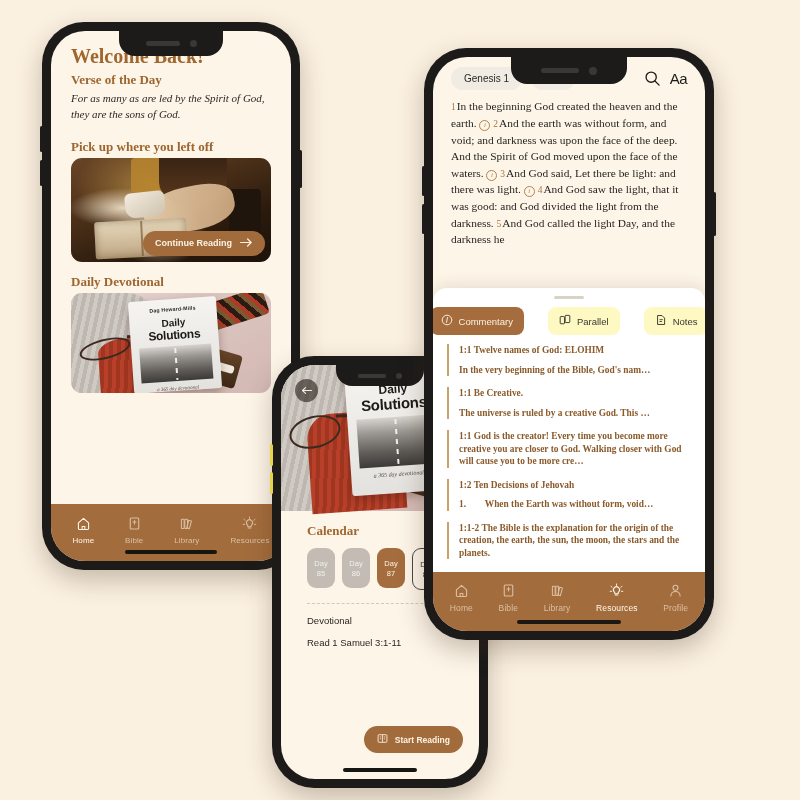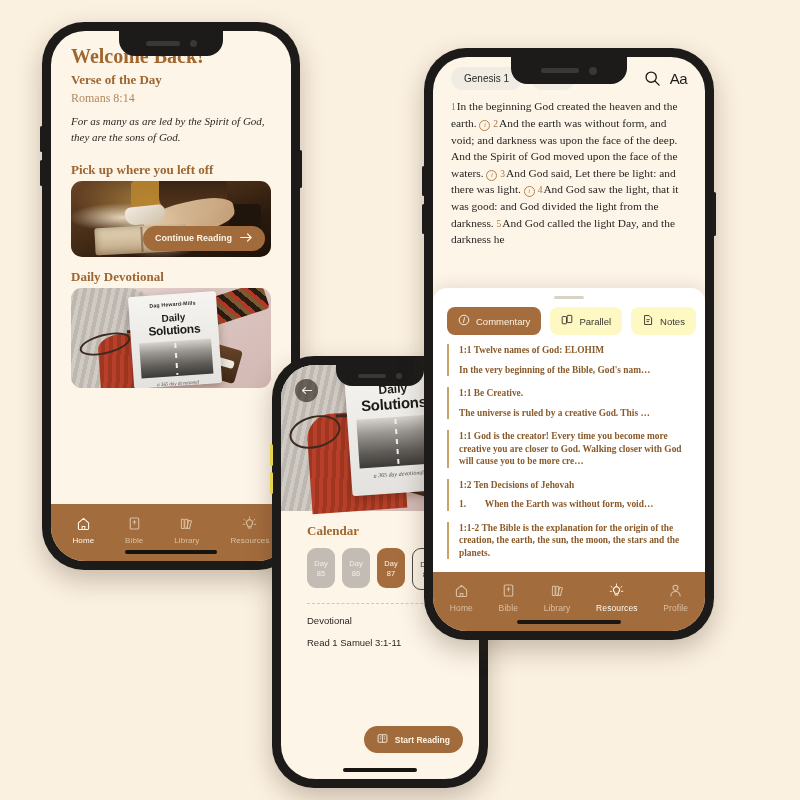--- a/index.html
+++ b/index.html
@@ -41,21 +41,21 @@
   #phone-home .notch{width:104px;height:25px;}
   #phone-home .statusbar{font-size:11px;}
   #phone-home .batt{width:17px;height:9px;}
   #phone-home .homebar{width:92px;}
   .home-body{flex:1 1 auto;padding:6px 20px 0 20px;overflow:hidden;}
   .welcome{font-family:"Liberation Serif",serif;font-weight:700;font-size:20px;color:#a0662f;margin:8px 0 4px;}
   .username{font-family:"Liberation Serif",serif;font-size:14px;color:#2b2723;margin-bottom:14px;}
   .sect-title{font-family:"Liberation Serif",serif;font-weight:700;font-size:13px;color:#9d6530;margin:0 0 3px;}
   .ref{font-family:"Liberation Serif",serif;font-size:12px;color:#b08a5e;margin:0 0 8px;}
   .verse{font-family:"Liberation Serif",serif;font-style:italic;font-size:11px;line-height:1.45;color:#2b2723;margin:0 0 16px;}
-  .card-img{position:relative;border-radius:11px;overflow:hidden;height:76px;margin-bottom:6px;padding-left:26px;}
+  .card-img{position:relative;border-radius:11px;overflow:hidden;height:104px;margin-bottom:6px;padding-left:26px;}
   .cta{position:absolute;right:6px;bottom:6px;background:#a26b3c;color:#fdf3e4;
        font-size:9px;font-weight:700;border-radius:16px;padding:7px 12px;display:flex;align-items:center;gap:8px;
        border:none;cursor:pointer;font-family:"Liberation Sans",sans-serif;}
   .devo-img{height:100px;border-radius:11px;overflow:hidden;position:relative;margin-top:2px;}
 
   
   .photo-read{position:absolute;inset:0;background:
       radial-gradient(ellipse at 26% 48%, rgba(235,220,196,.95) 0%, rgba(170,132,88,.0) 26%),
       radial-gradient(ellipse at 44% 72%, rgba(226,206,172,.9) 0%, rgba(150,112,70,0) 30%),
       radial-gradient(ellipse at 40% 28%, rgba(196,150,74,.75) 0%, rgba(90,58,30,0) 45%),
@@ -144,21 +144,21 @@
   .icobtn{cursor:pointer;color:#1d1b18;display:flex;align-items:center;}
   .aa{font-family:"Liberation Sans",sans-serif;font-size:15px;color:#1d1b18;letter-spacing:-.5px;}
   .scripture{flex:1 1 auto;padding:0 18px;font-family:"Liberation Serif",serif;
      font-size:11.4px;line-height:1.45;color:#211f1c;overflow:hidden;}
   .vn{color:#a8763e;font-size:9.5px;vertical-align:baseline;margin-right:1px;}
   .infoico{display:inline-block;width:9px;height:9px;border:1px solid #b5824a;border-radius:50%;
      color:#b5824a;font-size:7px;line-height:8px;text-align:center;font-style:italic;font-family:"Liberation Serif",serif;}
   .sheet{background:#ffffff;border-radius:14px 14px 0 0;flex:0 0 auto;
      box-shadow:0 -4px 14px rgba(80,50,20,.10);padding:6px 0 0;display:flex;flex-direction:column;}
   .grab{width:30px;height:3px;border-radius:3px;background:#d9d2c6;margin:2px auto 8px;}
-  .segs{display:flex;gap:9px;padding:0 14px 9px;}
+  .segs{display:flex;gap:24px;padding:0 14px 9px;justify-content:center;}
   .seg{display:flex;align-items:center;gap:6px;border-radius:8px;padding:7px 11px;
      background:#fef9c3;color:#3a3631;font-size:9.5px;cursor:pointer;}
   .seg.active{background:#a56d3d;color:#fbf1e1;}
   .comlist{padding:0 14px 2px;overflow:hidden;}
   .comitem{border-left:2.5px solid #c9a268;padding:0 0 0 10px;margin-bottom:11px;}
   .comitem p{margin:0;font-family:"Liberation Serif",serif;font-weight:700;font-size:9.4px;
      line-height:1.33;color:#8a5a2a;}
   .comitem p + p{margin-top:7px;color:#8a5a2a;}
   #phone-bible .tabbar{padding:10px 4px 18px;}
   #phone-bible .tab .lbl{font-size:8.5px;}
@@ -177,21 +177,20 @@
       <div class="notch">
         <span class="spk"></span>
         <span class="cam"></span>
       </div>
 
 
       <div class="home-body">
         <div class="welcome">Welcome Back!</div>
 
         <div class="sect-title">Verse of the Day</div>
-        <div class="ref">Romans 8:14</div>
         <div class="verse">For as many as are led by the Spirit of God, they are the sons of God.</div>
 
         <div class="sect-title">Pick up where you left off</div>
         <div class="card-img">
           <div class="photo-read">
             <div class="shirt"></div>
               <div class="hair"></div>
               <div class="pot"></div>
             <div class="arm"></div>
               <div class="cup"></div>

